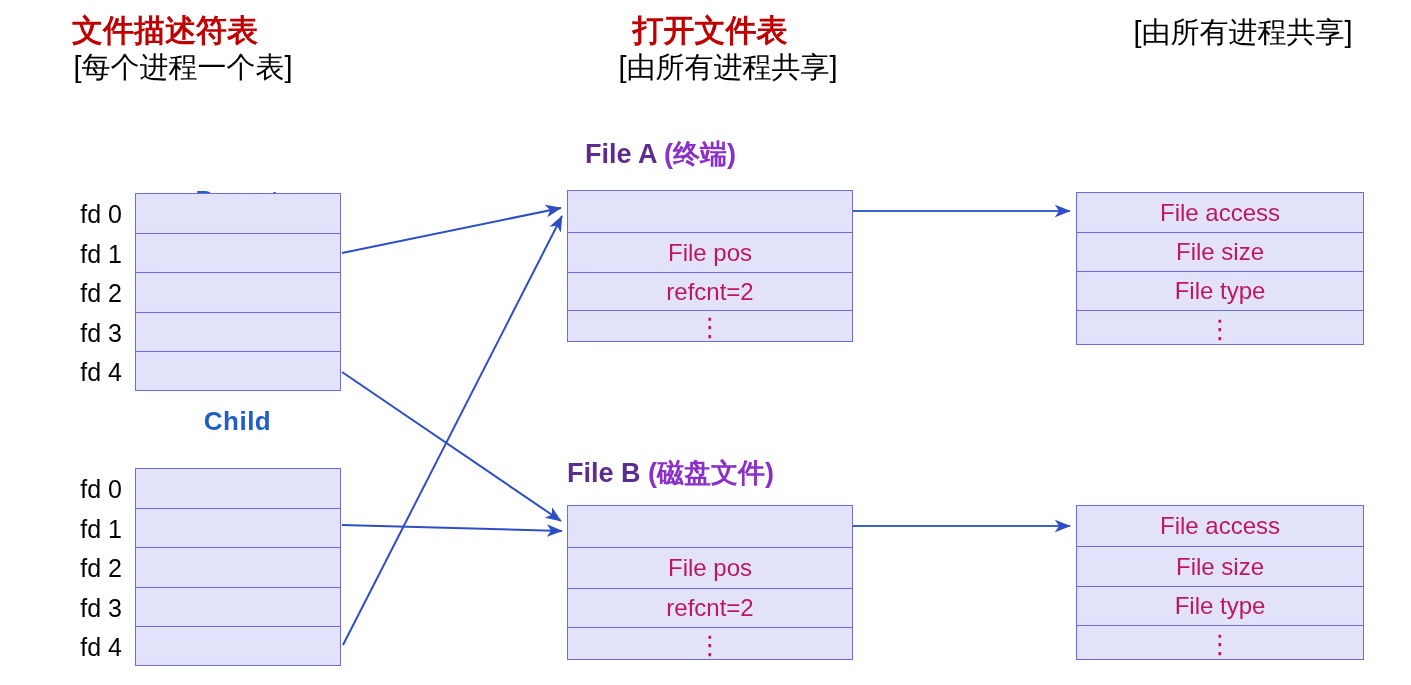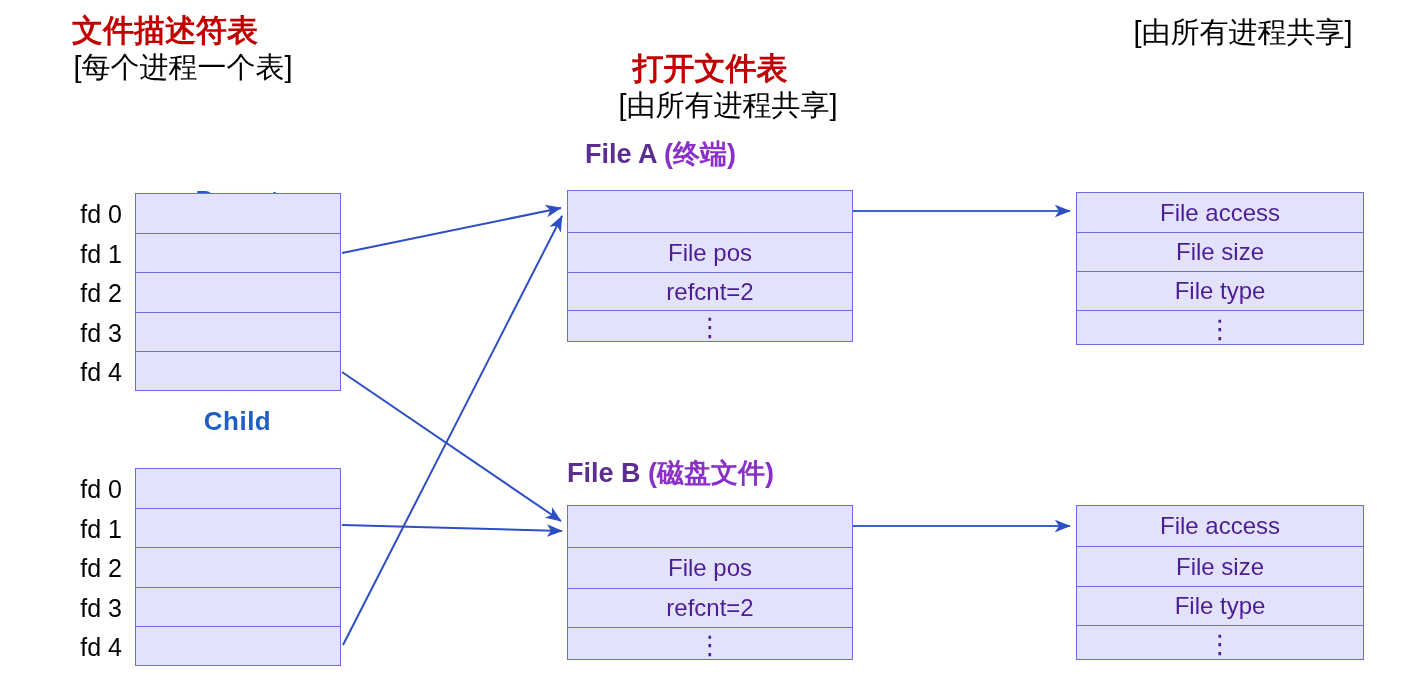--- a/index.html
+++ b/index.html
@@ -51,21 +51,21 @@
   .btable{
     position:absolute;
     border:1.5px solid #6C6CE0;
     background:#E2E2FB;
     box-sizing:border-box;
   }
   .brow{
     box-sizing:border-box;
     border-bottom:1.5px solid #6C6CE0;
     display:flex;align-items:center;justify-content:center;
-    color:#4c1d95;
+    color:#be185d;
     font-size:24px;
     line-height:1;
   }
   .brow:last-child{border-bottom:none;}
   .brow.dots{font-size:26px;letter-spacing:0;}
 
   
   .fdlabel{
     position:absolute;
     font-size:25px;color:#000000;
@@ -78,21 +78,21 @@
 </head>
 <body>
 
 <div id="stage">
 
   <div class="col-head" style="left:0px;top:14px;width:330px;">
     <div class="t1">文件描述符表</div>
     <div class="t2">[每个进程一个表]</div>
   </div>
 
-  <div class="col-head" style="left:545px;top:14px;width:330px;margin-top:38px;">
+  <div class="col-head" style="left:545px;top:14px;width:330px;">
     <div class="t1">打开文件表</div>
     <div class="t2">[由所有进程共享]</div>
   </div>
 
   <div class="col-head" style="left:1060px;top:14px;width:330px;">
     <div class="t2">[由所有进程共享]</div>
   </div>
 
   <div class="proc-label" style="left:155px;top:151px;width:165px;margin-top:34px;">Parent</div>
 

